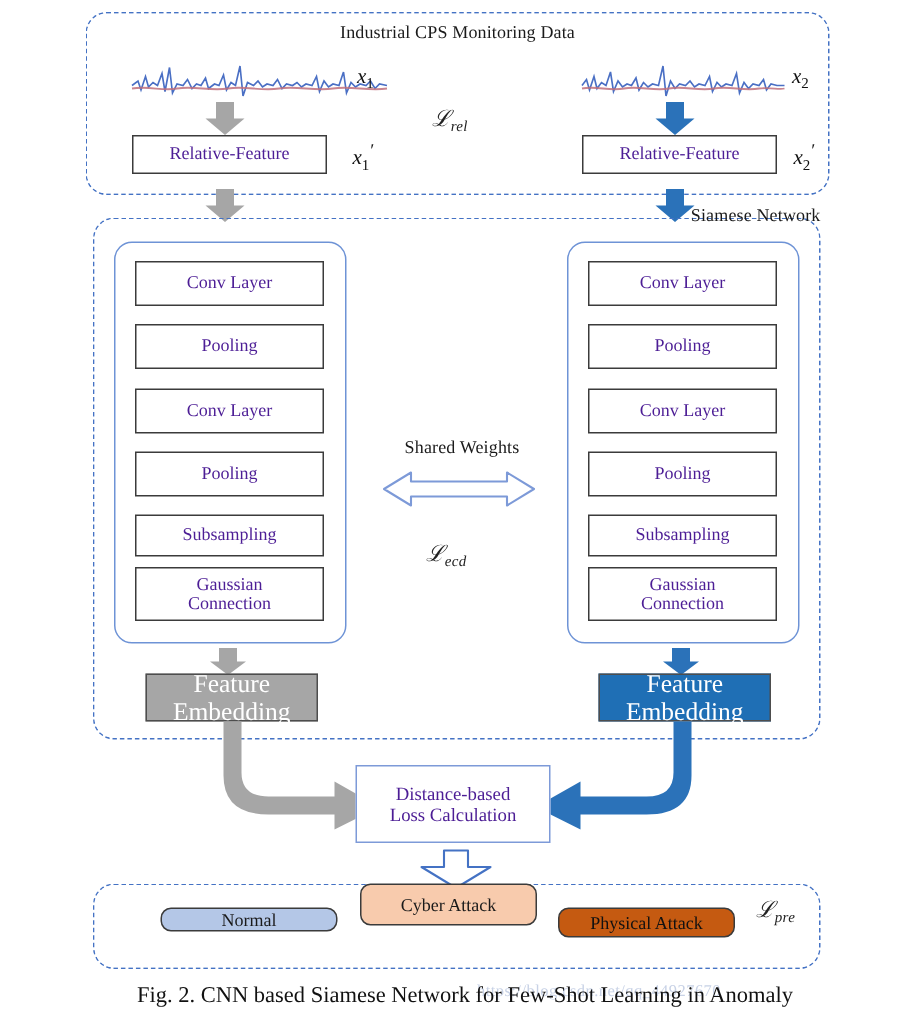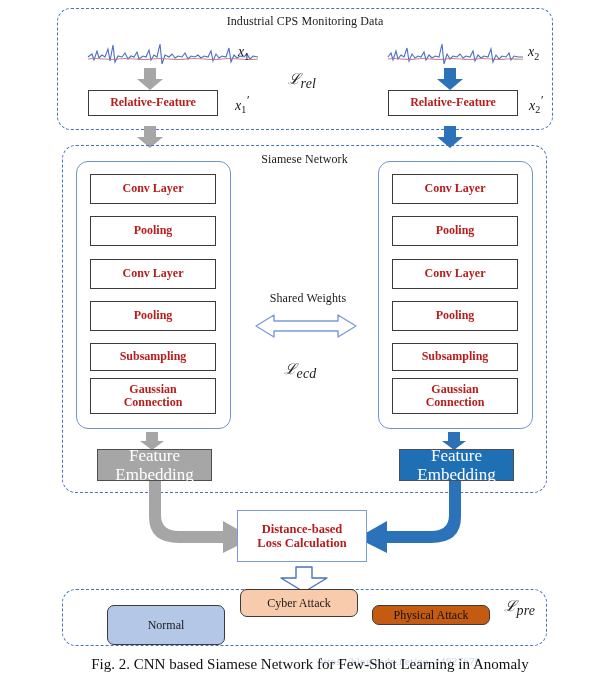--- a/index.html
+++ b/index.html
@@ -29,22 +29,21 @@
   
   .node{
     position:absolute;
     box-sizing:border-box;
     background:#ffffff;
     border:1.4px solid #3b3b3b;
     display:flex;align-items:center;justify-content:center;
     font-size:12px;
     text-align:center;
     line-height:1.12;
-    color:#b91c1c;
-    font-weight:bold;
+    color:#4c1d95;
   }
 
   
   .stack{
     position:absolute;
     box-sizing:border-box;
     border:1.5px solid #6e93d6;
     border-radius:12px;
     background:#ffffff;
   }
@@ -69,21 +68,21 @@
 
   
   .loss{
     position:absolute;
     font-family:"Liberation Serif","DejaVu Serif",serif;
     font-style:italic;
     font-size:13px;
     color:#222;
     white-space:nowrap;
   }
-  .loss .sub{font-size:14px;vertical-align:sub;font-style:italic;letter-spacing:.2px;}
+  .loss .sub{font-size:10px;vertical-align:sub;font-style:italic;letter-spacing:.2px;}
   .loss .cal{font-size:15px;}
 
   
   .xlab{
     position:absolute;font-style:italic;font-size:14px;white-space:nowrap;color:#111;
   }
   .xlab .sub{font-size:10px;vertical-align:sub;font-style:normal;}
   .xlab .pr{font-size:12px;vertical-align:super;}
 
   
@@ -153,21 +152,21 @@
 
 <svg style="left:137px;top:126px;width:26px;height:22px;" viewBox="0 0 26 22">
   <path d="M7,0 H19 V11 H26 L13,22 L0,11 H7 Z" fill="#a6a6a6"></path>
 </svg>
 <svg style="left:437px;top:126px;width:26px;height:22px;" viewBox="0 0 26 22">
   <path d="M7,0 H19 V11 H26 L13,22 L0,11 H7 Z" fill="#2b72b9"></path>
 </svg>
 
 <div class="dashed-frame" style="left:62px;top:145px;width:485px;height:348px;"></div>
 
-<div class="section-title" style="left:62px;top:152px;width:485px;">Siamese Network</div>
+<div class="section-title" style="left:62px;top:136px;width:485px;text-align:right;">Siamese Network</div>
 
 <div class="stack" style="left:76px;top:161px;width:155px;height:268px;"></div>
 <div class="node" style="left:90px;top:174px;width:126px;height:30px;">Conv Layer</div>
 <div class="node" style="left:90px;top:216px;width:126px;height:30px;">Pooling</div>
 <div class="node" style="left:90px;top:259px;width:126px;height:30px;">Conv Layer</div>
 <div class="node" style="left:90px;top:301px;width:126px;height:30px;">Pooling</div>
 <div class="node" style="left:90px;top:343px;width:126px;height:28px;">Subsampling</div>
 <div class="node" style="left:90px;top:378px;width:126px;height:36px;white-space:pre-line;">Gaussian
 Connection</div>
 
@@ -214,21 +213,21 @@
 
 <div class="node" style="left:237px;top:510px;width:130px;height:52px;border:1.2px solid #7d9ad8;white-space:pre-line;font-size:12.5px;">Distance-based
 Loss Calculation</div>
 
 <svg style="left:280px;top:567px;width:48px;height:26px;" viewBox="0 0 48 26">
   <path d="M16,0 H32 V11 H47 L24,25 L1,11 H16 Z" fill="#ffffff" stroke="#4472c4" stroke-width="1.4" stroke-linejoin="round"></path>
 </svg>
 
 <div class="dashed-frame" style="left:62px;top:589px;width:485px;height:57px;"></div>
 
-<div class="pill" style="left:107px;top:605px;width:118px;height:40px;background:#b4c7e7;">Normal</div>
+<div class="pill" style="left:107px;top:605px;width:118px;height:16px;background:#b4c7e7;">Normal</div>
 <div class="pill" style="left:240px;top:589px;width:118px;height:28px;background:#f8cbad;">Cyber Attack</div>
 <div class="pill" style="left:372px;top:605px;width:118px;height:20px;background:#c55a11;color:#111;">Physical Attack</div>
 
 <div class="loss" style="left:504px;top:595px;">
   <span class="cal">ℒ</span><span class="sub">pre</span>
 </div>
 
 <div class="watermark" style="left:318px;top:655px;">https://blog.csdn.net/qq_44927670</div>
 <div class="caption" style="top:656px;">Fig. 2. CNN based Siamese Network for Few-Shot Learning in Anomaly</div>
 

